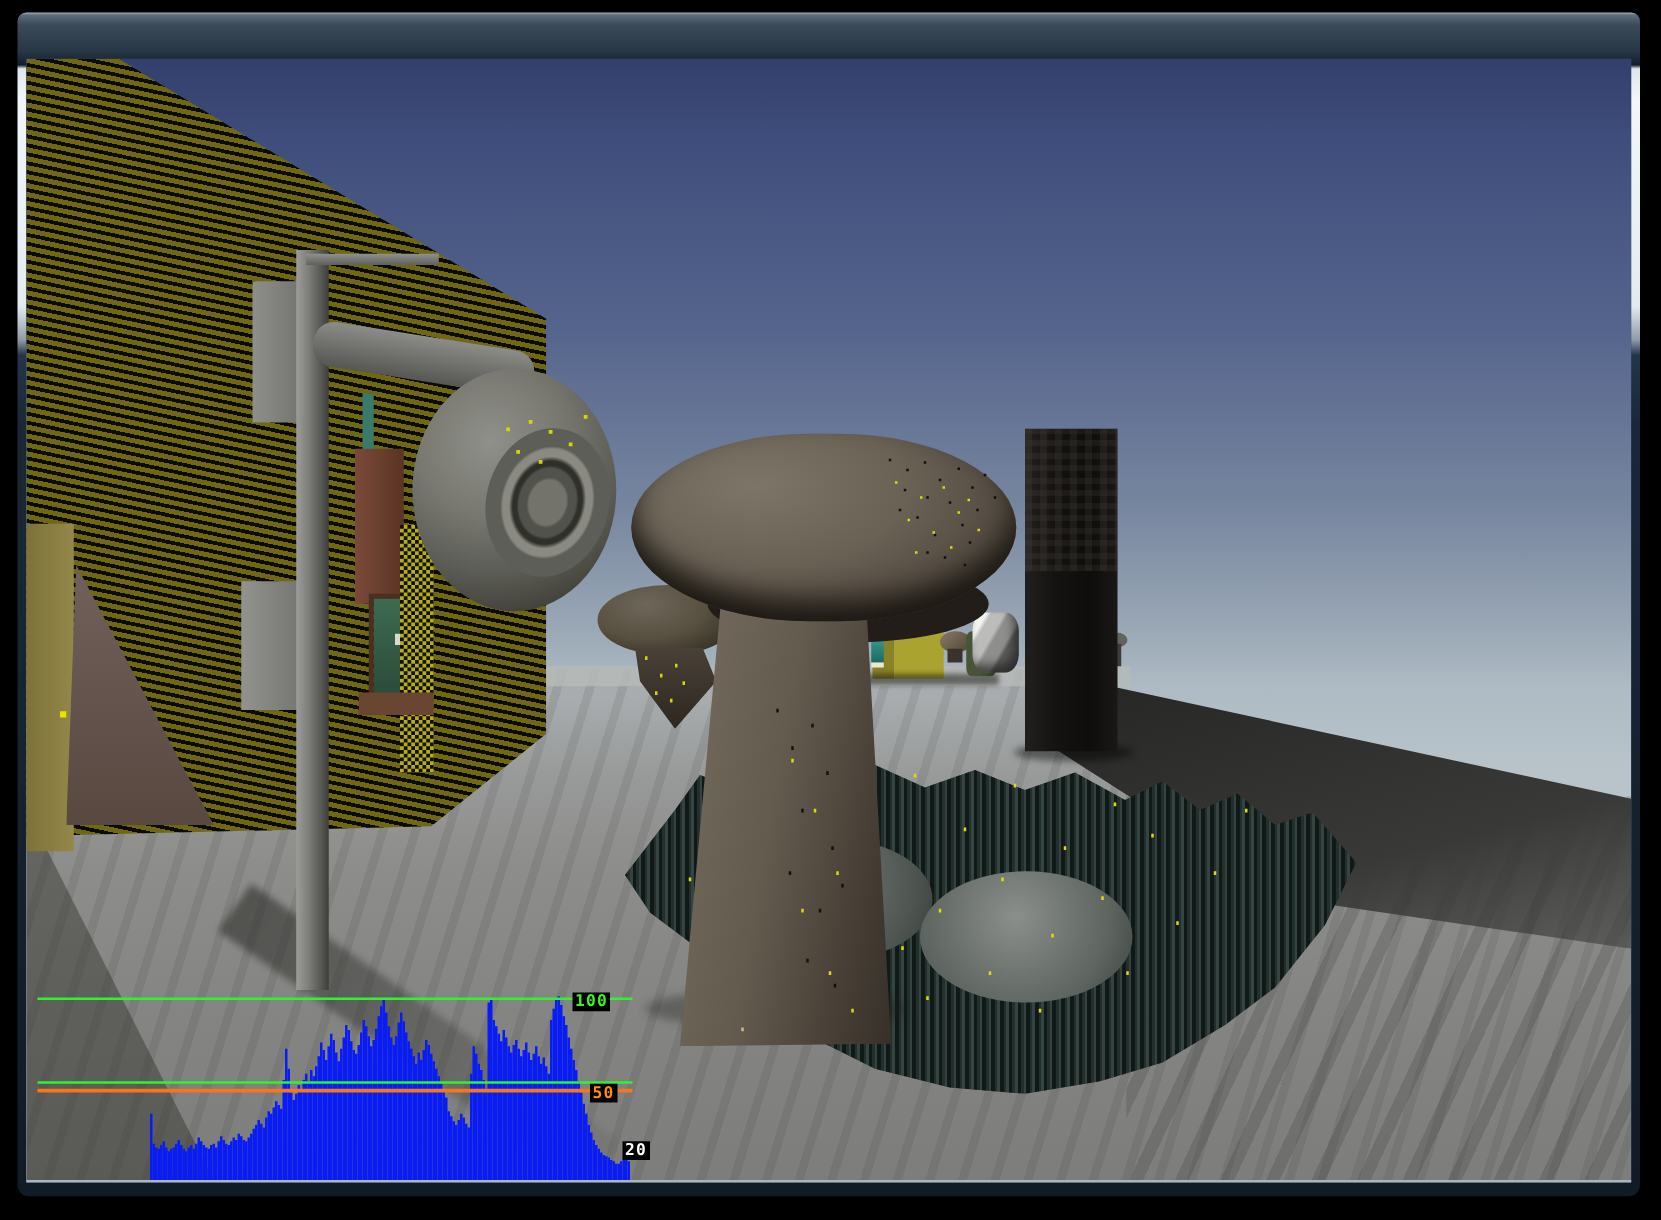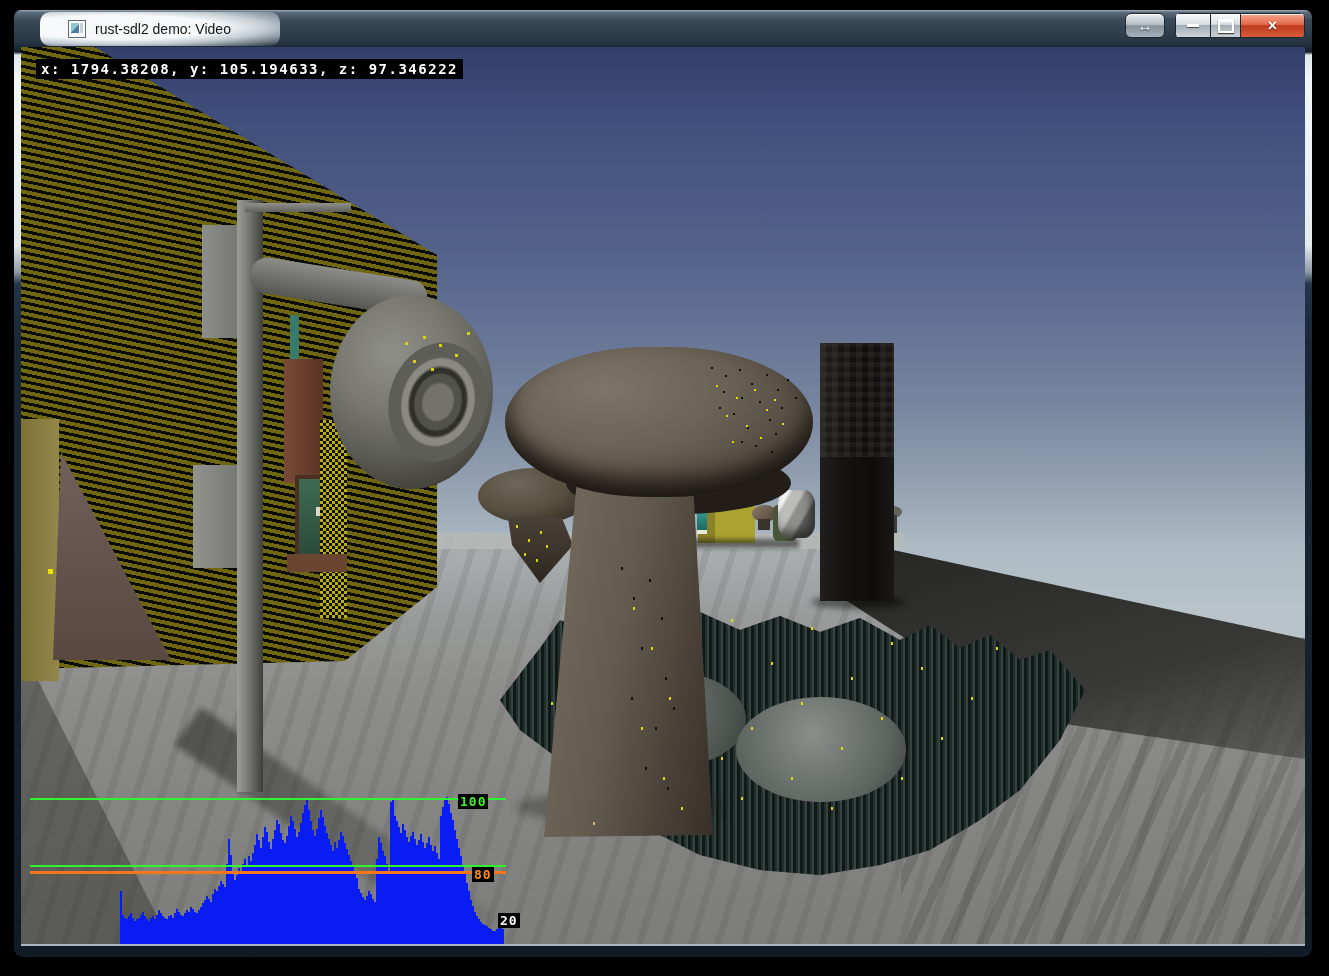--- a/index.html
+++ b/index.html
@@ -184,43 +184,20 @@
   .bar{position:absolute;bottom:0;width:2px;}
   #cur-label{position:absolute;left:477px;top:866px;background:#000;color:#fff;
     font-size:13px;line-height:13px;padding:1px 2px;letter-spacing:1px;}
 </style>
 </head>
 <body>
 
 <div class="stage">
   <div class="window">
 
-    <div class="titlebar">
-      <div class="title-tab">
-        <span class="app-icon">
-            <i></i>
-            <b></b>
-          </span>
-        <span class="title-text">rust-sdl2 demo: Video</span>
-      </div>
-      <div class="cap-btn btn-resize">
-        <span>↔</span>
-      </div>
-      <div class="btn-group">
-        <div class="cap-btn btn-min">
-          <span class="min-glyph"></span>
-        </div>
-        <div class="cap-btn btn-max">
-          <span class="max-glyph"></span>
-        </div>
-        <div class="cap-btn btn-close">
-          <span>×</span>
-        </div>
-      </div>
-    </div>
 
     <div class="content">
       <div class="scene">
         <div class="abs" id="sky"></div>
 
         <div class="abs" id="ground">
           <div class="ground-stripes"></div>
         </div>
         <div class="abs" id="horizon-band"></div>
         <div class="abs" id="terrace-right"></div>
@@ -282,21 +259,20 @@
         <div class="abs" id="stem-specks-y"></div>
         <div class="abs" id="big-cap"></div>
         <div class="abs" id="cap-specks"></div>
         <div class="abs" id="cap-specks-y"></div>
 
         <div class="abs" id="sphere">
           <div id="sphere-face"></div>
         </div>
         <div class="abs" id="sphere-specks"></div>
 
-        <div class="abs hud-mono" id="coords">x: 1794.38208, y: 105.194633, z: 97.346222</div>
 
         <div class="abs hud-mono" id="graph">
           <div id="bars">
               <div class="bar" style="left: 0px; height: 53px; background: rgb(10, 28, 244);"></div>
               <div class="bar" style="left: 2px; height: 29px; background: rgb(10, 28, 244);"></div>
               <div class="bar" style="left: 4px; height: 26px; background: rgb(10, 28, 244);"></div>
               <div class="bar" style="left: 6px; height: 25px; background: rgb(10, 28, 244);"></div>
               <div class="bar" style="left: 8px; height: 28px; background: rgb(10, 28, 244);"></div>
               <div class="bar" style="left: 10px; height: 31px; background: rgb(10, 28, 244);"></div>
               <div class="bar" style="left: 12px; height: 26px; background: rgb(10, 28, 244);"></div>
@@ -484,21 +460,21 @@
               <div class="bar" style="left: 376px; height: 15px; background: rgb(10, 28, 244);"></div>
               <div class="bar" style="left: 378px; height: 16px; background: rgb(10, 28, 244);"></div>
               <div class="bar" style="left: 380px; height: 18px; background: rgb(10, 28, 244);"></div>
               <div class="bar" style="left: 382px; height: 15px; background: rgb(10, 28, 244);"></div>
             </div>
           <div id="marker-layer">
               <div class="gline" style="top: 751px; height: 2px; background: rgb(46, 243, 46);"></div>
               <div class="glabel" style="top: 747px; left: 437px; color: rgb(61, 245, 30);">100</div>
               <div class="gline" style="top: 818px; height: 2px; background: rgb(46, 243, 46);"></div>
               <div class="gline" style="top: 824px; height: 3px; background: rgb(245, 118, 29);"></div>
-              <div class="glabel" style="top: 820px; left: 451px; color: rgb(255, 140, 30);">80</div>
+              <div class="glabel" style="top: 820px; left: 451px; color: rgb(255, 140, 30);">50</div>
             </div>
           <div id="cur-label">20</div>
         </div>
       </div>
     </div>
 
   </div>
 </div>
 
 </body></html>

